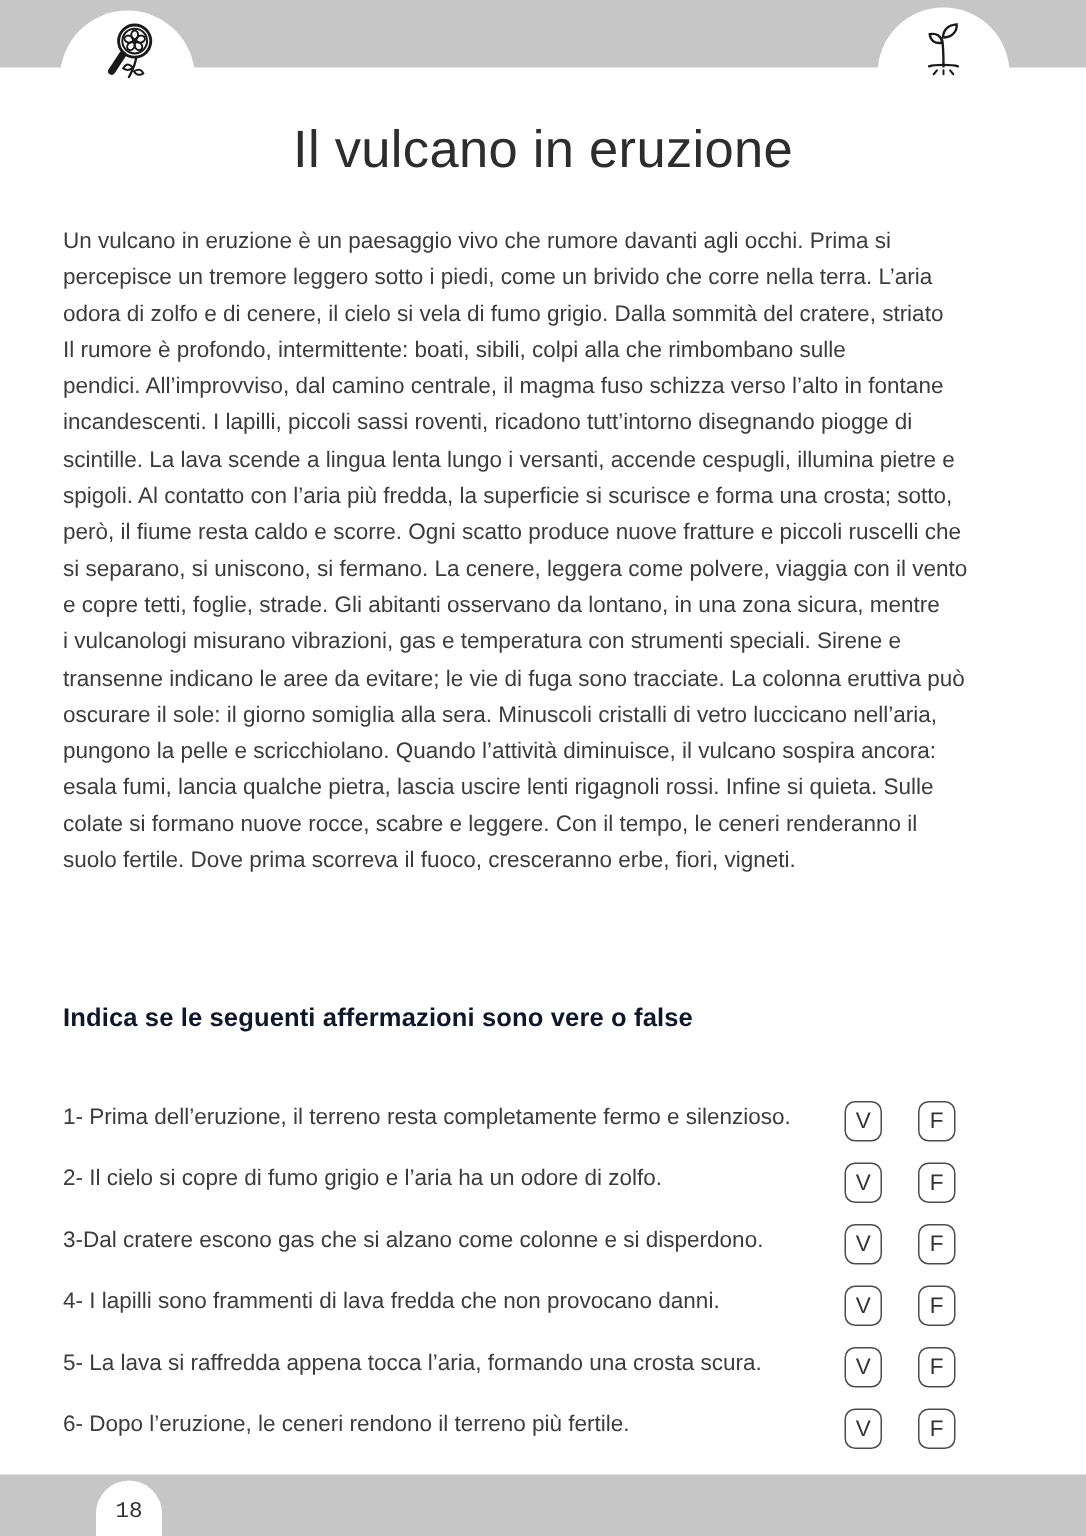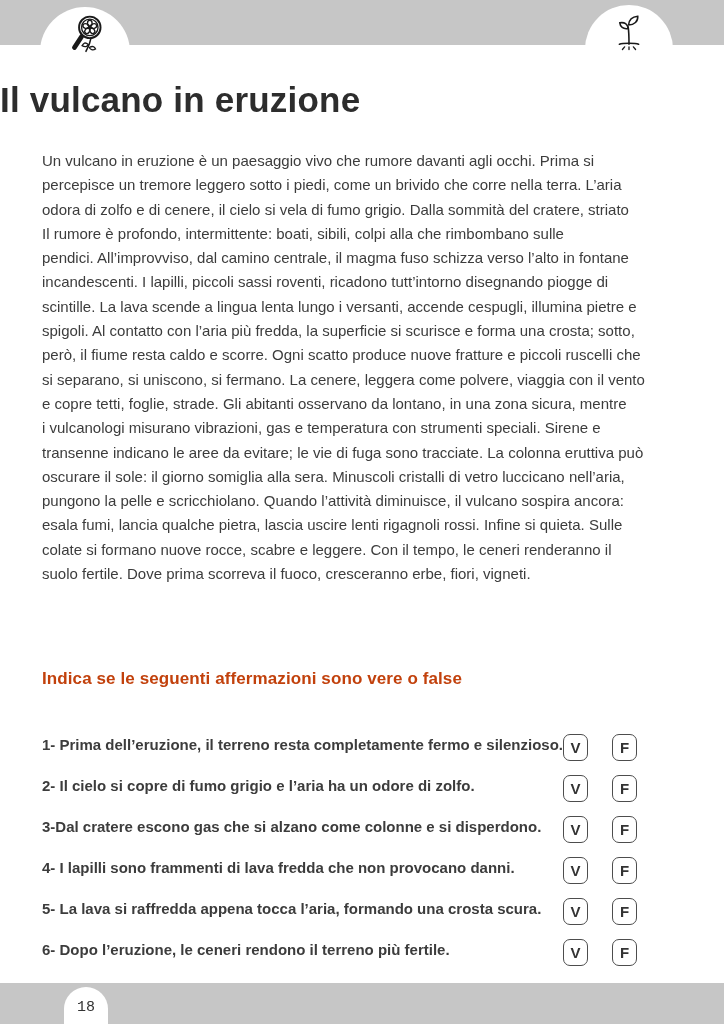--- a/index.html
+++ b/index.html
@@ -22,37 +22,38 @@
   }
   .icon-circle {
     position:absolute; background:#ffffff; border-radius:50%;
     display:flex; justify-content:center;
   }
   .icon-circle.left { left:40px; top:7px; width:90px; height:90px; }
   .icon-circle.right { left:585px; top:5px; width:88px; height:88px; }
   .icon-circle svg { margin-top:6px; }
   .title {
     position:absolute; top:80px; left:0; width:724px;
-    font-size:35px; font-weight:700; color:#2d2d2d;
+    text-align:center;
+    font-size:35px; font-weight:400; color:#2d2d2d;
     letter-spacing:0.2px;
   }
   .body-text {
     position:absolute; left:42px; top:149px; width:650px;
     font-size:15px; line-height:24.3px; color:#3c3c3c;
   }
   .body-text .line { white-space:nowrap; }
   .instruction {
     position:absolute; left:42px; top:669px;
-    font-size:17px; font-weight:700; color:#c2410c;
+    font-size:17px; font-weight:700; color:#0f172a;
     letter-spacing:0.1px;
   }
   .questions {
     position:absolute; left:42px; top:726px; width:650px;
   }
-  .question-row { position:relative; height:41px;font-weight:bold; }
+  .question-row { position:relative; height:41px; }
   .q-text {
     position:absolute; left:0; top:10px;
     font-size:15px; color:#3c3c3c; white-space:nowrap;
   }
   .vf-box {
     position:absolute; top:8px;
     width:25px; height:27px;
     border:1.5px solid #4d4d4d; border-radius:7px;
     background:#ffffff;
     display:flex; align-items:center; justify-content:center;

